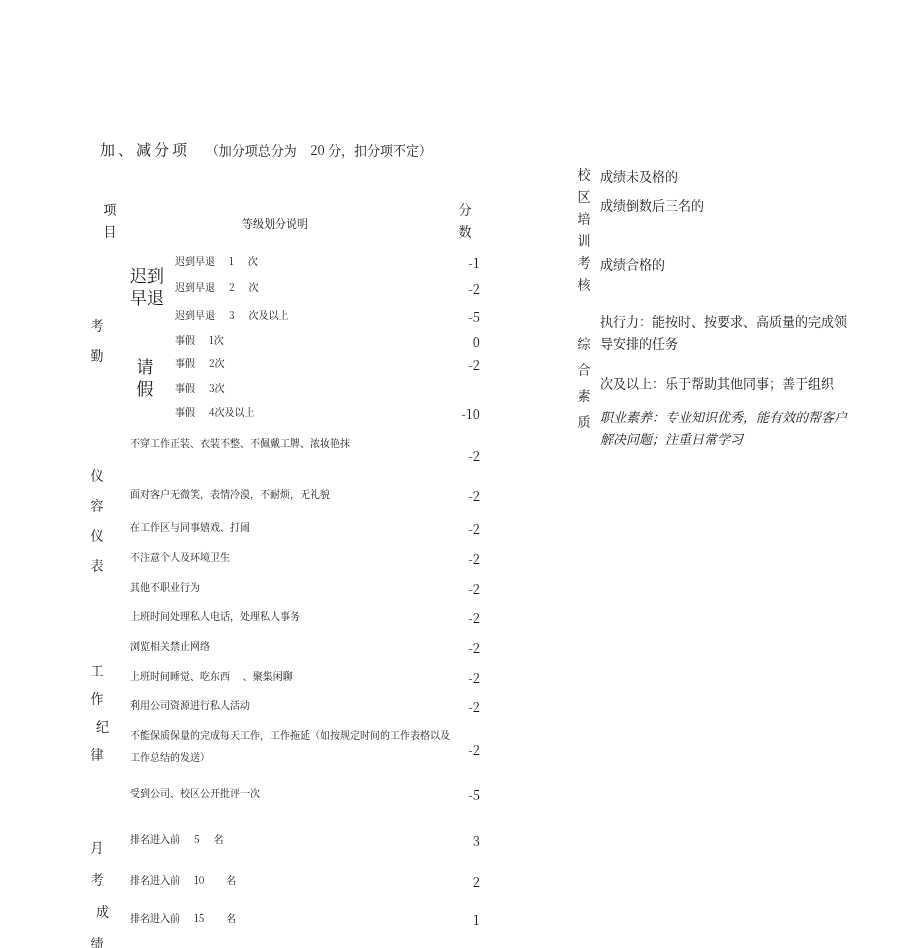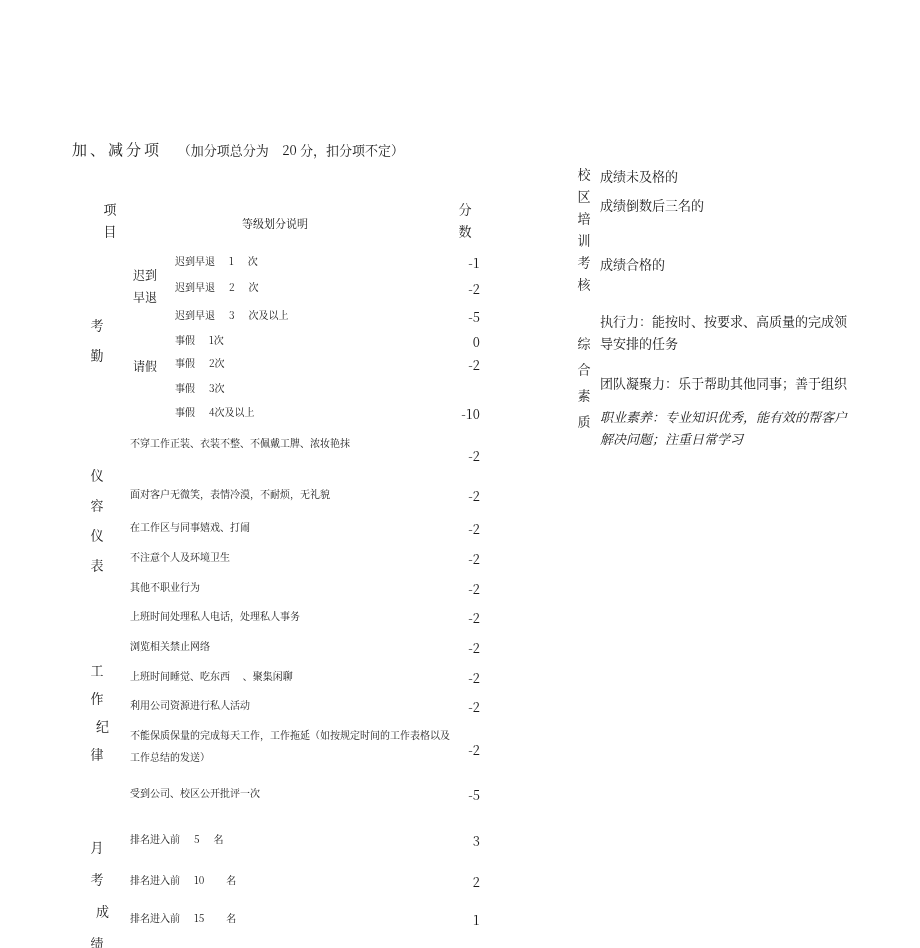--- a/index.html
+++ b/index.html
@@ -1,31 +1,31 @@
 <!DOCTYPE html>
 <html><head>
 <meta charset="utf-8">
 <style>
   html,body{margin:0;padding:0;background:#fff;color:#1a1a1a;font-family:"Songti SC","SimSun","Noto Serif CJK SC",serif;}
   .page{position:relative;width:920px;height:948px;margin:0 auto;}
-  .title-line{position:absolute;left:72px;top:138px;font-size:15px;}
+  .title-line{position:absolute;left:100px;top:138px;font-size:15px;}
   .title-main{font-weight:400;letter-spacing:3px;}
   .title-sub{font-size:13px;margin-left:12px;}
   
   .hdr-proj{position:absolute;left:100px;top:198px;width:20px;font-size:13px;line-height:22px;text-align:center;}
   .hdr-desc{position:absolute;left:190px;top:215px;width:170px;font-size:11px;text-align:center;}
   .hdr-score{position:absolute;left:455px;top:198px;width:20px;font-size:13px;line-height:22px;text-align:center;}
   .cat{position:absolute;width:18px;font-size:13px;line-height:28px;text-align:center;}
   .cat.kq{left:88px;top:310px;letter-spacing:0;line-height:30px;}
   .cat.yr{left:88px;top:460px;line-height:30px;}
   .cat.gz{left:88px;top:656px;line-height:28px;}
   .cat.gz .ji{display:block;margin-left:8px;}
   .cat.yk{left:88px;top:831px;line-height:32px;}
   .cat.yk .cheng{display:block;margin-left:8px;}
-  .sub{position:absolute;left:130px;width:30px;font-size:12px;line-height:22px;text-align:center;}
+  .sub{position:absolute;left:130px;width:30px;font-size:17px;line-height:22px;text-align:center;}
   .sub.cdzt{top:264px;}
   .sub.qj{top:355px;}
   .desc{position:absolute;left:175px;width:280px;font-size:10px;}
   .sc{position:absolute;left:440px;width:40px;font-size:13px;text-align:right;}
   .r1{top:253px;} .r2{top:279px;} .r3{top:307px;}
   .r4{top:332px;} .r5{top:355px;} .r6{top:380px;} .r7{top:404px;}
   .r8{top:432px;line-height:22px;} .r8s{top:446px;}
   .r9{top:486px;} .r10{top:519px;} .r11{top:549px;}
   .r12{top:579px;} .r13{top:608px;} .r14{top:638px;}
   .r15{top:668px;} .r16{top:697px;}
@@ -131,16 +131,16 @@
 核</div>
   <div class="ritem ri1">成绩未及格的</div>
   <div class="ritem ri2">成绩倒数后三名的</div>
   <div class="ritem ri3">成绩合格的</div>
 
   <div class="rcat zh" style="white-space:pre;">综
 合
 素
 质</div>
   <div class="ritem ri4">执行力：能按时、按要求、高质量的完成领导安排的任务</div>
-  <div class="ritem ri5">团队凝聚力：乐于帮助其他同事；善于组织</div>
+  <div class="ritem ri5">次及以上：乐于帮助其他同事；善于组织</div>
   <div class="ritem ri6">职业素养：专业知识优秀，能有效的帮客户解决问题；注重日常学习</div>
 
 </div>
 
 </body></html>

